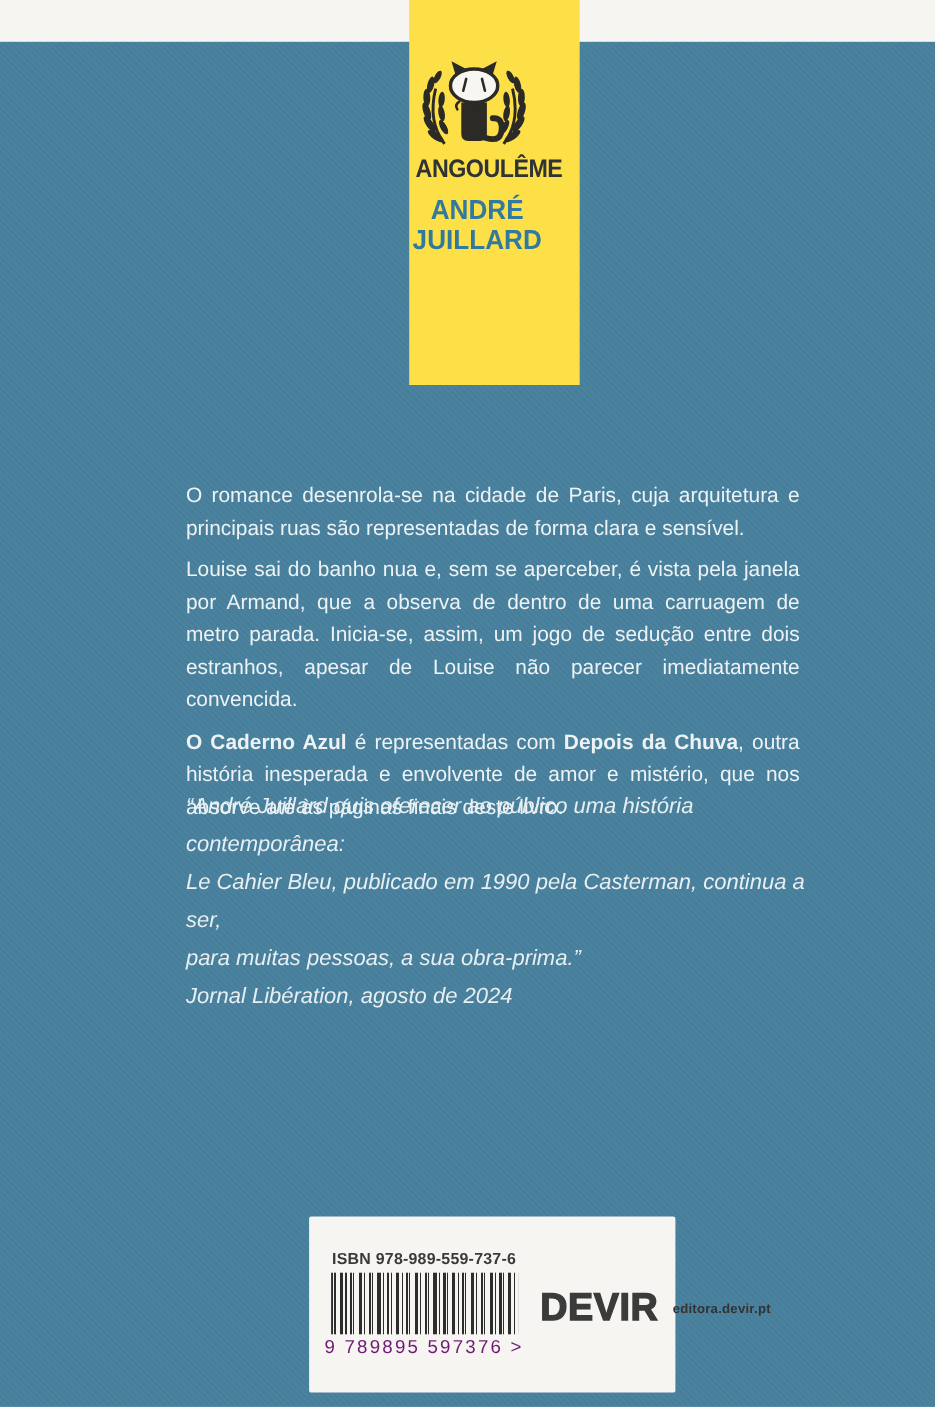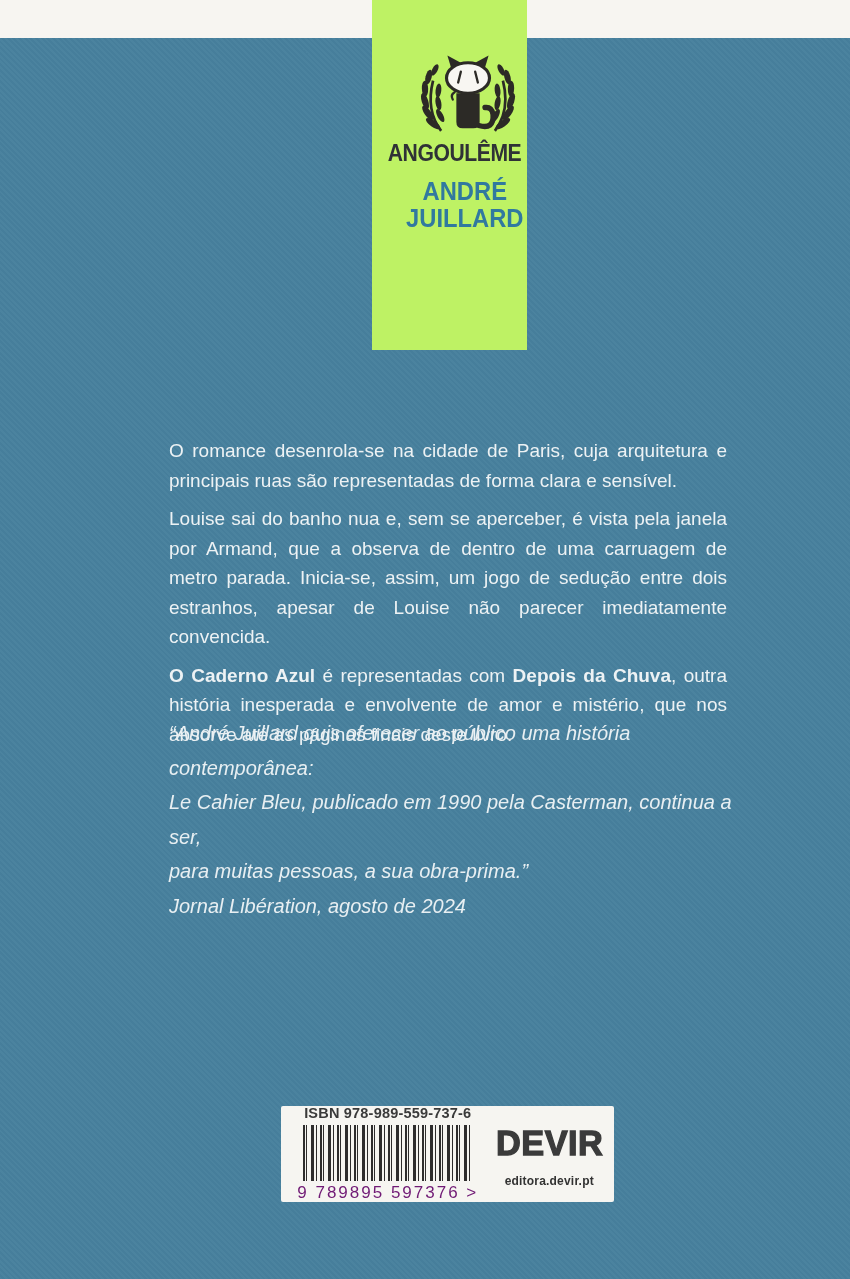--- a/index.html
+++ b/index.html
@@ -19,22 +19,22 @@
     content:"";position:absolute;inset:0;pointer-events:none;
     background:repeating-linear-gradient(45deg, rgba(255,255,255,0.025) 0 2px, rgba(0,0,0,0.015) 2px 4px);
   }
   .scan-band{
     position:absolute;left:0;top:0;width:850px;height:38px;
     background:#f7f5f1;z-index:3;
   }
   
   .badge{
     position:absolute;left:372px;top:0;width:155px;height:350px;
-    background:#bef264;z-index:4;
-    display:flex;flex-direction:column;align-items:flex-end;
+    background:#fde047;z-index:4;
+    display:flex;flex-direction:column;align-items:flex-start;
     text-align:center;
   }
   .badge .logo{margin-top:52px;}
   .festival{
     margin-top:4px;
     color:#2f3236;font-weight:bold;font-size:23px;line-height:22px;
     letter-spacing:-0.5px;
     display:inline-block;transform:scaleX(0.92);
     white-space:nowrap;
   }
@@ -61,21 +61,21 @@
   .synopsis .b{font-weight:bold;}
   
   .quote{
     position:absolute;left:169px;top:716px;width:570px;
     color:#e8eff2;font-size:20px;line-height:34.5px;
     font-style:italic;z-index:2;
   }
   .quote .qline{display:block;}
   
   .isbn-box{
-    position:absolute;left:281px;top:1106px;width:333px;height:96px;
+    position:absolute;left:281px;top:1106px;width:333px;height:160px;
     background:#f6f5f1;border-radius:2px;z-index:4;
     display:flex;flex-direction:row;align-items:center;
     box-sizing:border-box;padding:10px 10px 10px 14px;gap:14px;
   }
   .barcode-col{width:186px;display:flex;flex-direction:column;align-items:center;}
   .isbn-label{
     color:#3a3a3a;font-weight:bold;font-size:14.5px;letter-spacing:0.2px;
     white-space:nowrap;margin-bottom:4px;
   }
   .barcode{
@@ -84,21 +84,21 @@
       #2e2d2d 0px,#2e2d2d 2px,#f6f5f1 2px,#f6f5f1 3px,
       #2e2d2d 3px,#2e2d2d 4px,#f6f5f1 4px,#f6f5f1 8px,
       #2e2d2d 8px,#2e2d2d 11px,#f6f5f1 11px,#f6f5f1 13px,
       #2e2d2d 13px,#2e2d2d 14px,#f6f5f1 14px,#f6f5f1 17px);
   }
   .barcode-digits{
     margin-top:2px;
     color:#701a75;font-size:17px;letter-spacing:2px;white-space:nowrap;
   }
   .publisher-col{
-    flex:1;display:flex;flex-direction:column;align-items:center;justify-content:center;
+    flex:1;display:flex;flex-direction:row;align-items:center;justify-content:center;
     margin-top:6px;
     gap:12px;
   }
   .publisher-name{
     color:#3b3b3b;font-weight:bold;font-size:35px;line-height:34px;
     letter-spacing:0.5px;-webkit-text-stroke:1.3px #3b3b3b;
     transform:scaleX(0.98);
   }
   .publisher-site{
     color:#333333;font-weight:bold;font-size:12px;margin-top:2px;

